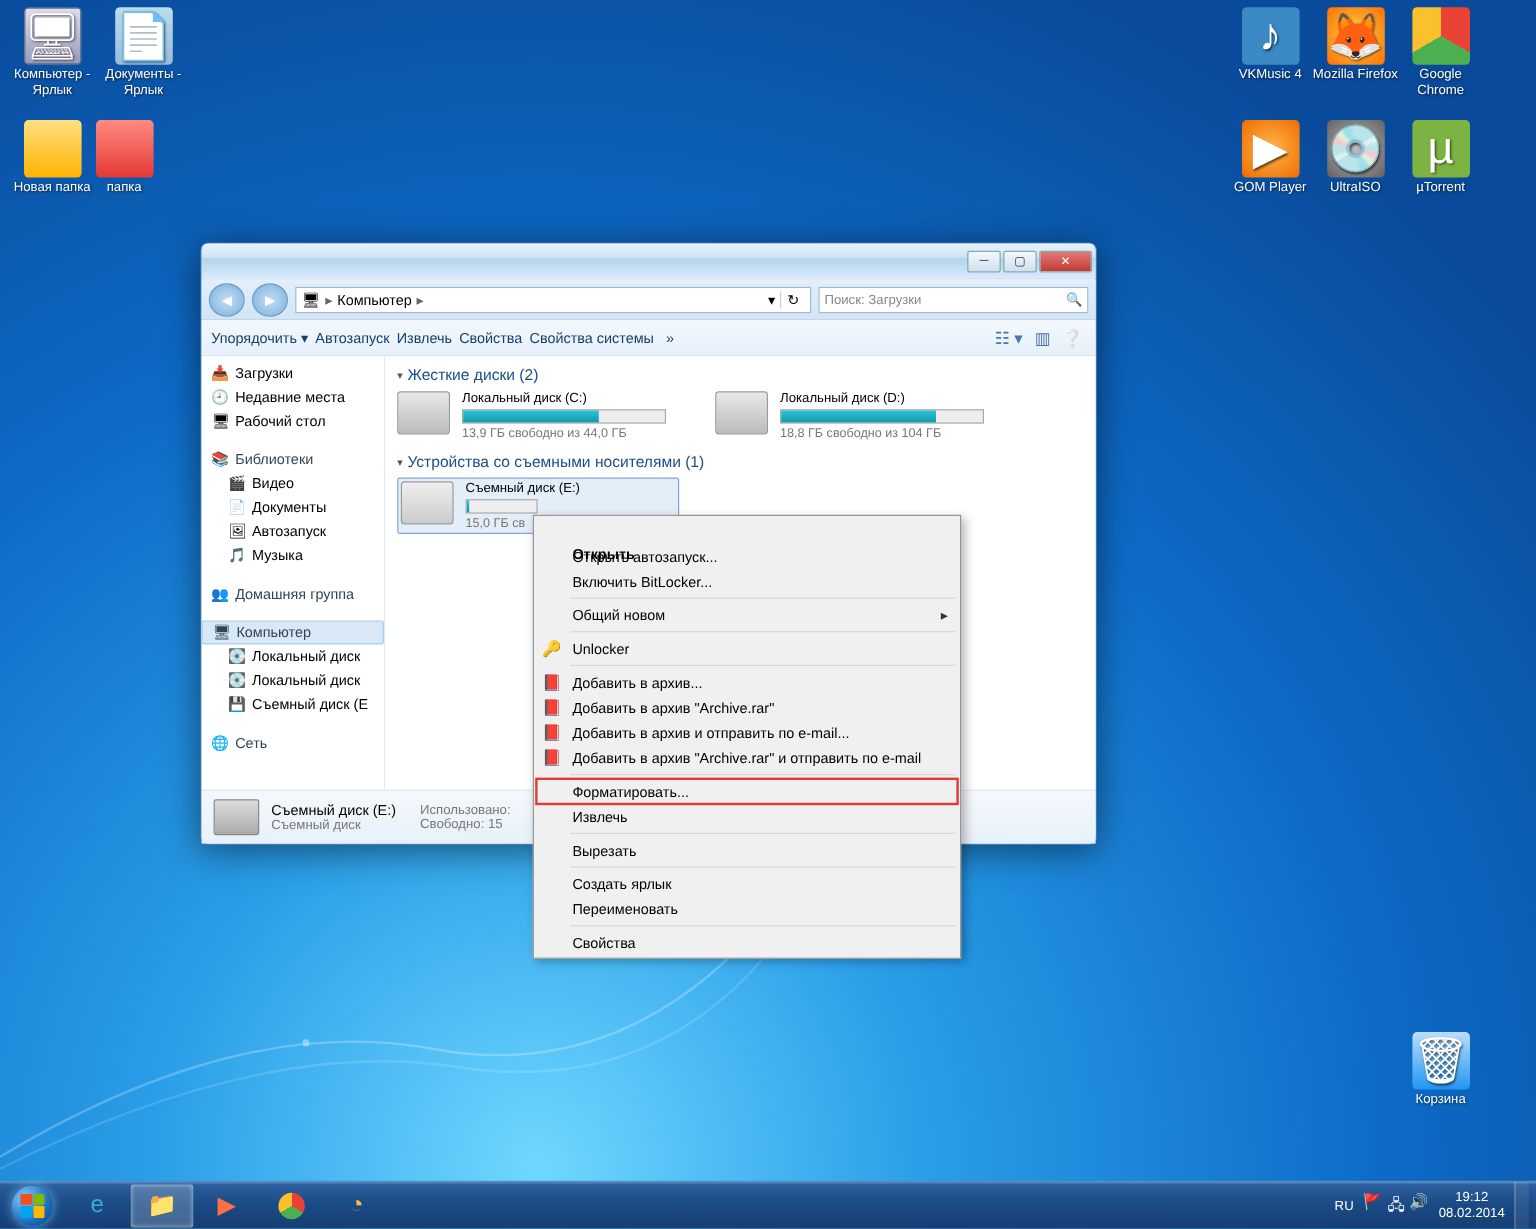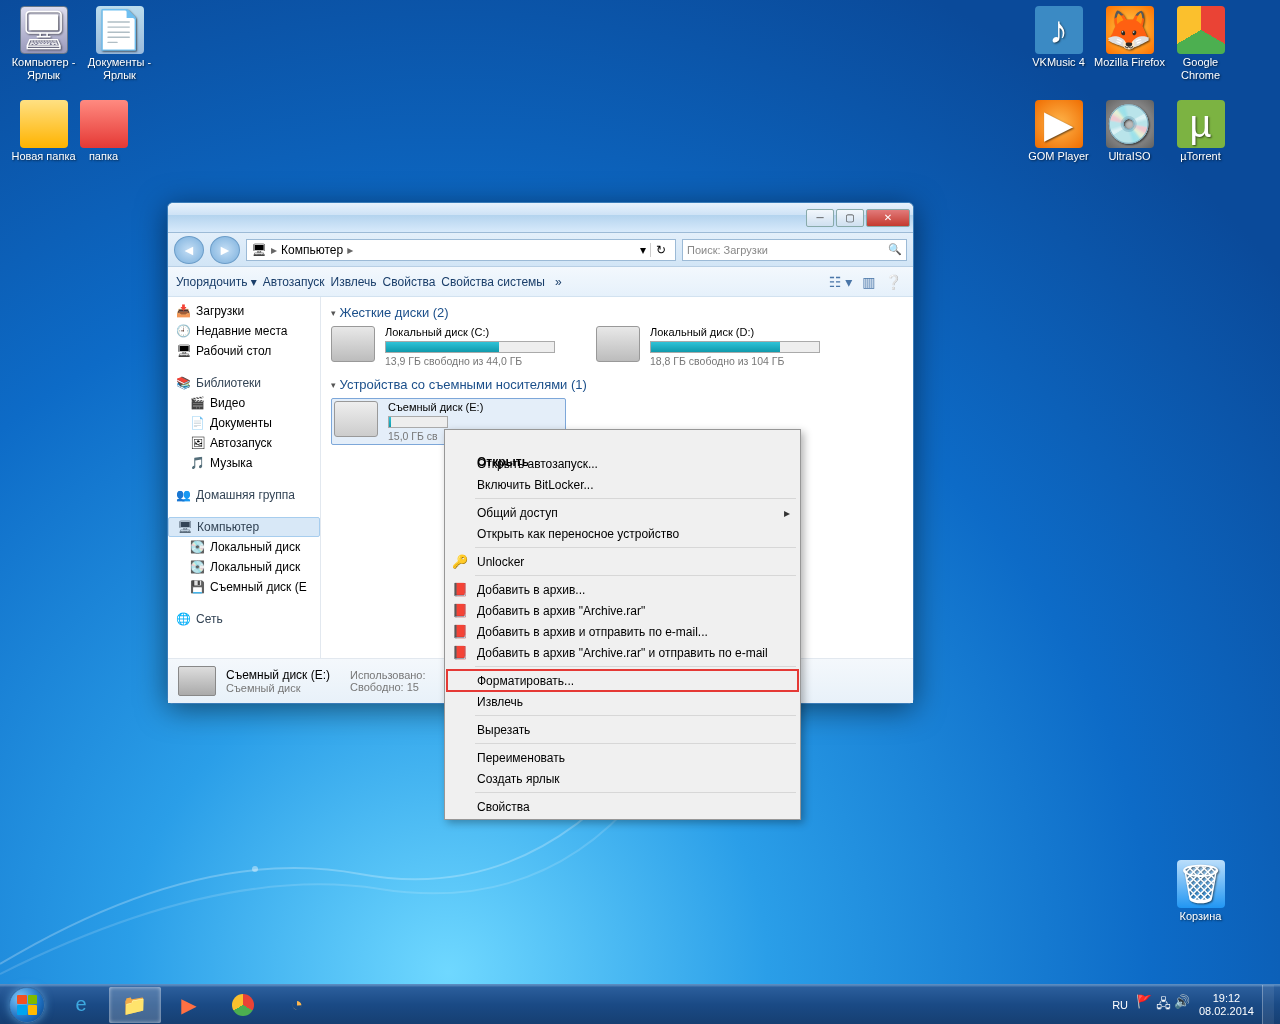--- a/index.html
+++ b/index.html
@@ -285,25 +285,22 @@
       <span style="font-weight: bold; margin-top: 39px;">Открыть</span>
     </div>
     <div class="citem">
       <span>Открыть автозапуск...</span>
     </div>
     <div class="citem">
       <span>Включить BitLocker...</span>
     </div>
     <div class="citem sep"></div>
     <div class="citem">
-      <span>Общий доступ</span>
+      <span>Общий новом</span>
       <span class="arr">▸</span>
-    </div>
-    <div class="citem">
-      <span>Открыть как переносное устройство</span>
     </div>
     <div class="citem sep"></div>
     <div class="citem">
       <span class="cico">🔑</span>
       <span>Unlocker</span>
     </div>
     <div class="citem sep"></div>
     <div class="citem">
       <span class="cico">📕</span>
       <span>Добавить в архив...</span>
@@ -326,24 +323,24 @@
     </div>
     <div class="citem">
       <span>Извлечь</span>
     </div>
     <div class="citem sep"></div>
     <div class="citem">
       <span>Вырезать</span>
     </div>
     <div class="citem sep"></div>
     <div class="citem">
+      <span>Создать ярлык</span>
+    </div>
+    <div class="citem">
       <span>Переименовать</span>
-    </div>
-    <div class="citem">
-      <span>Создать ярлык</span>
     </div>
     <div class="citem sep"></div>
     <div class="citem">
       <span>Свойства</span>
     </div>
   </div>
 
 <div class="taskbar">
   <div class="start">
       <div class="orb">

